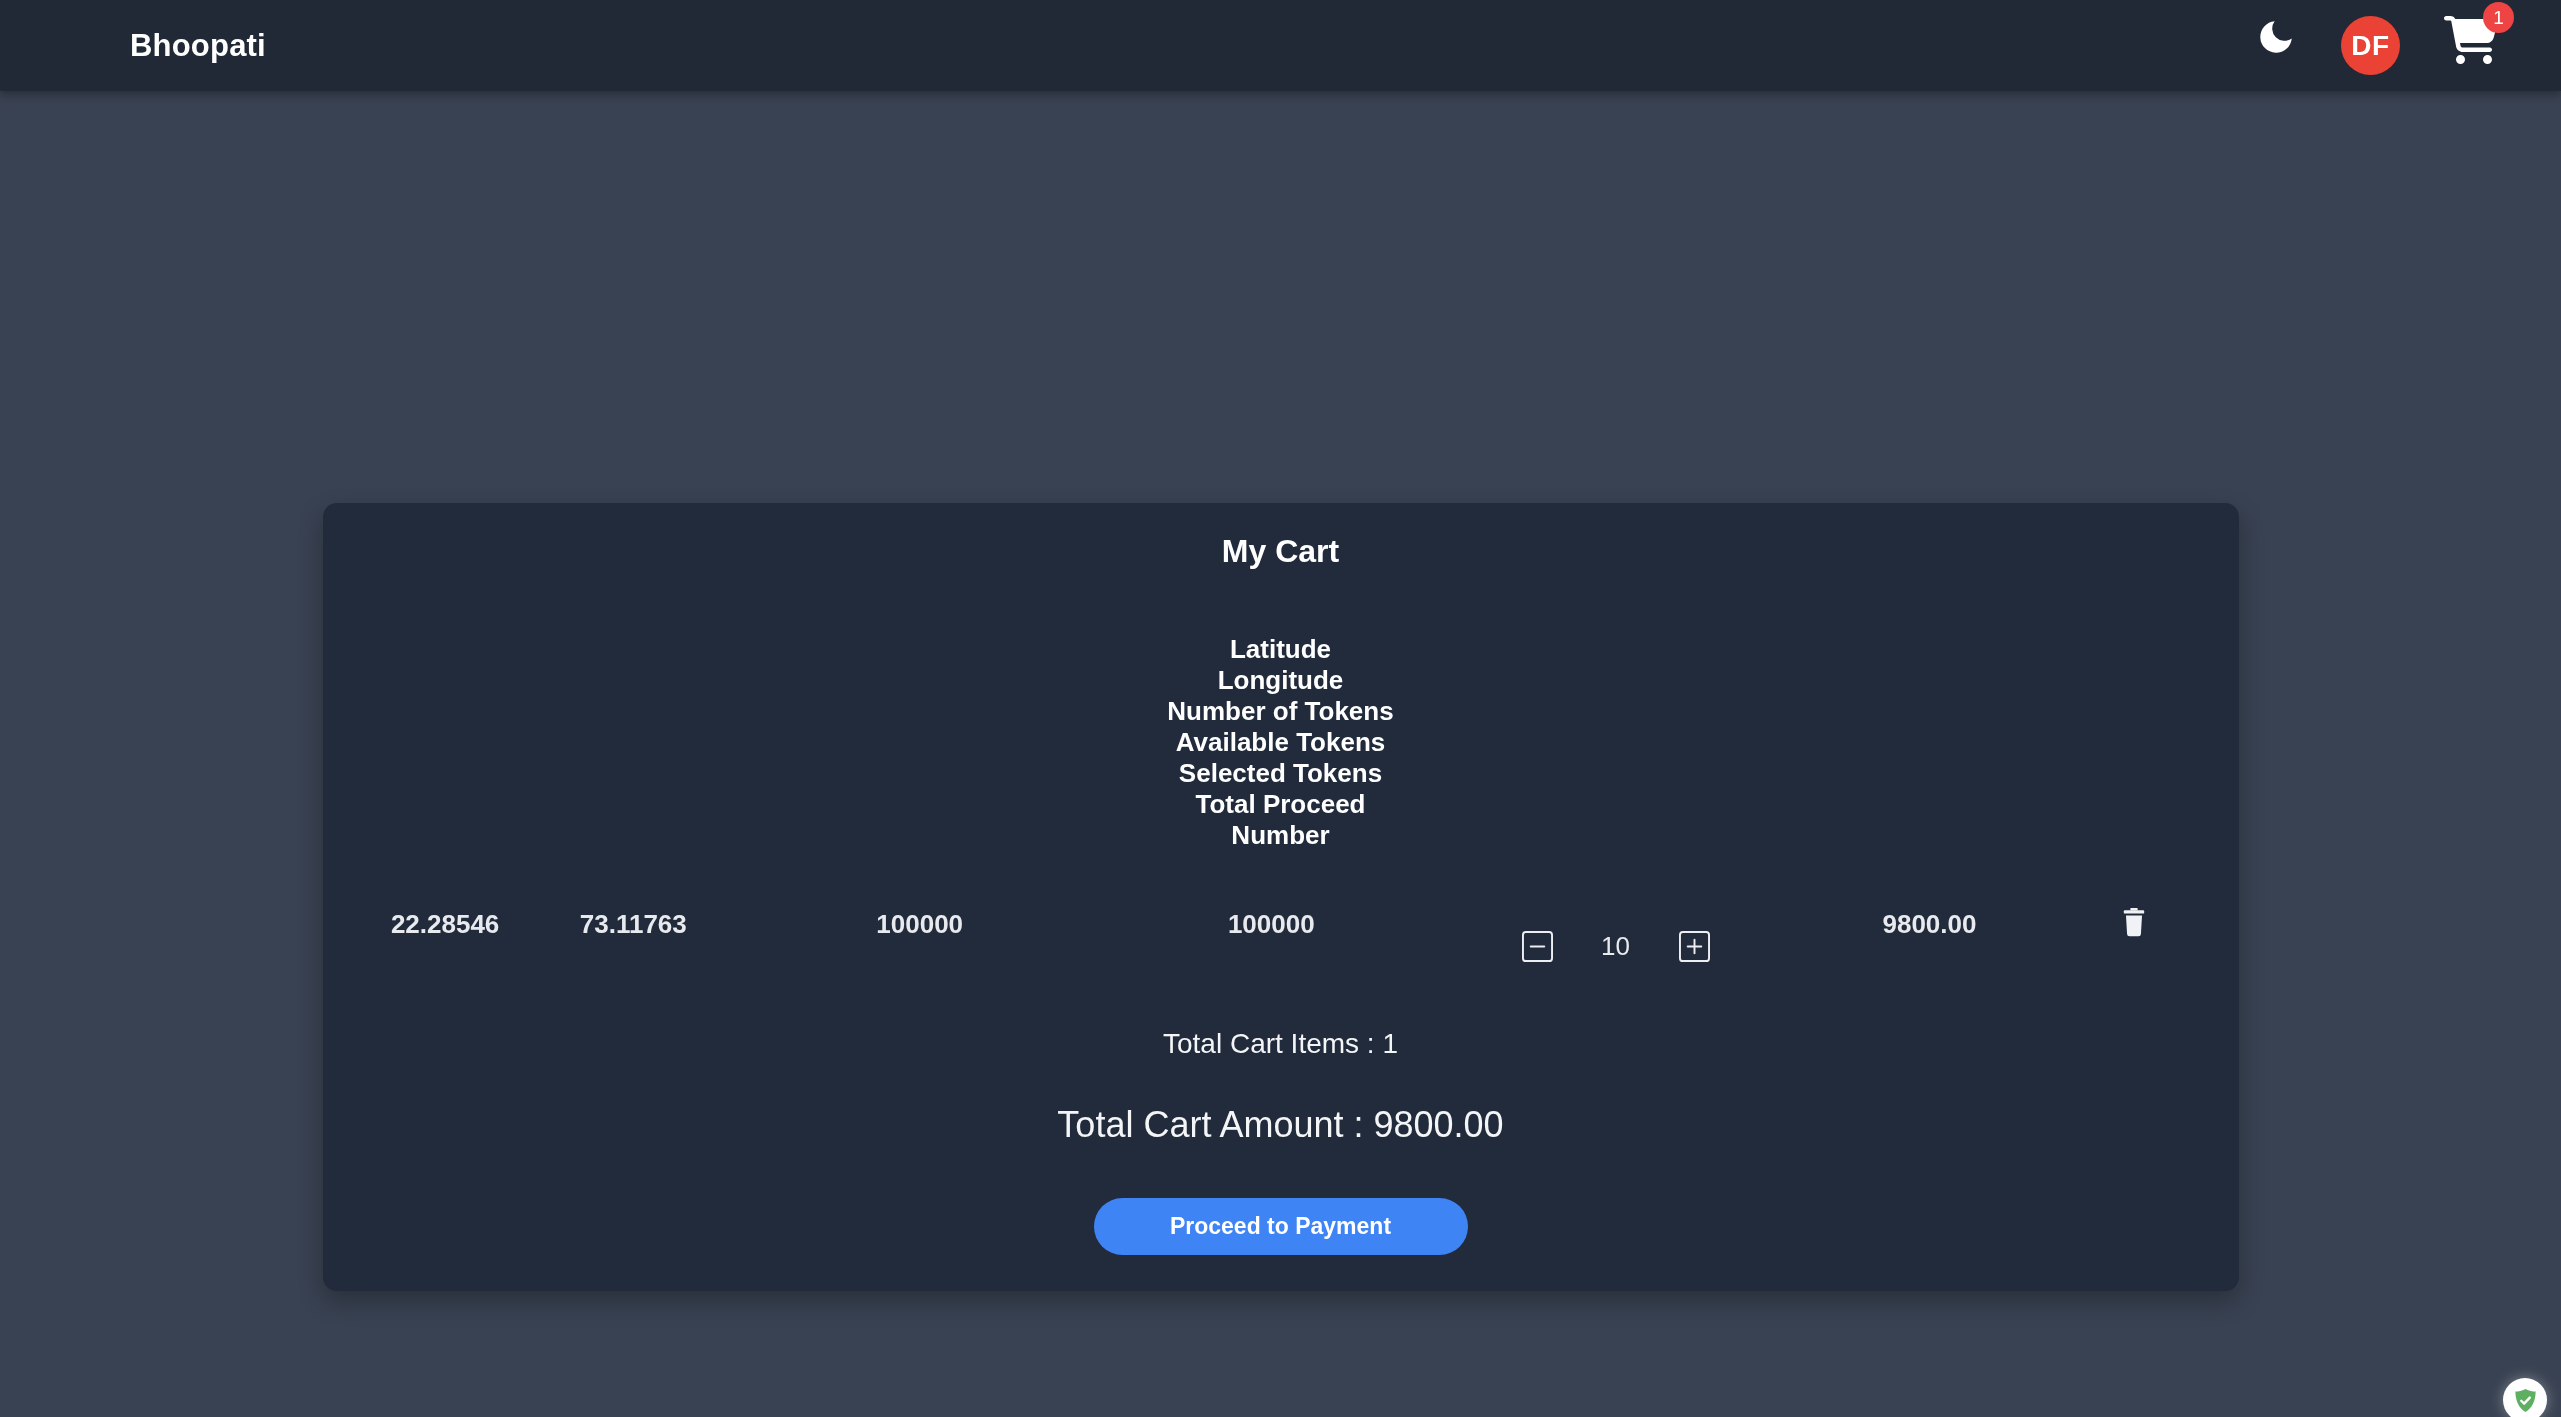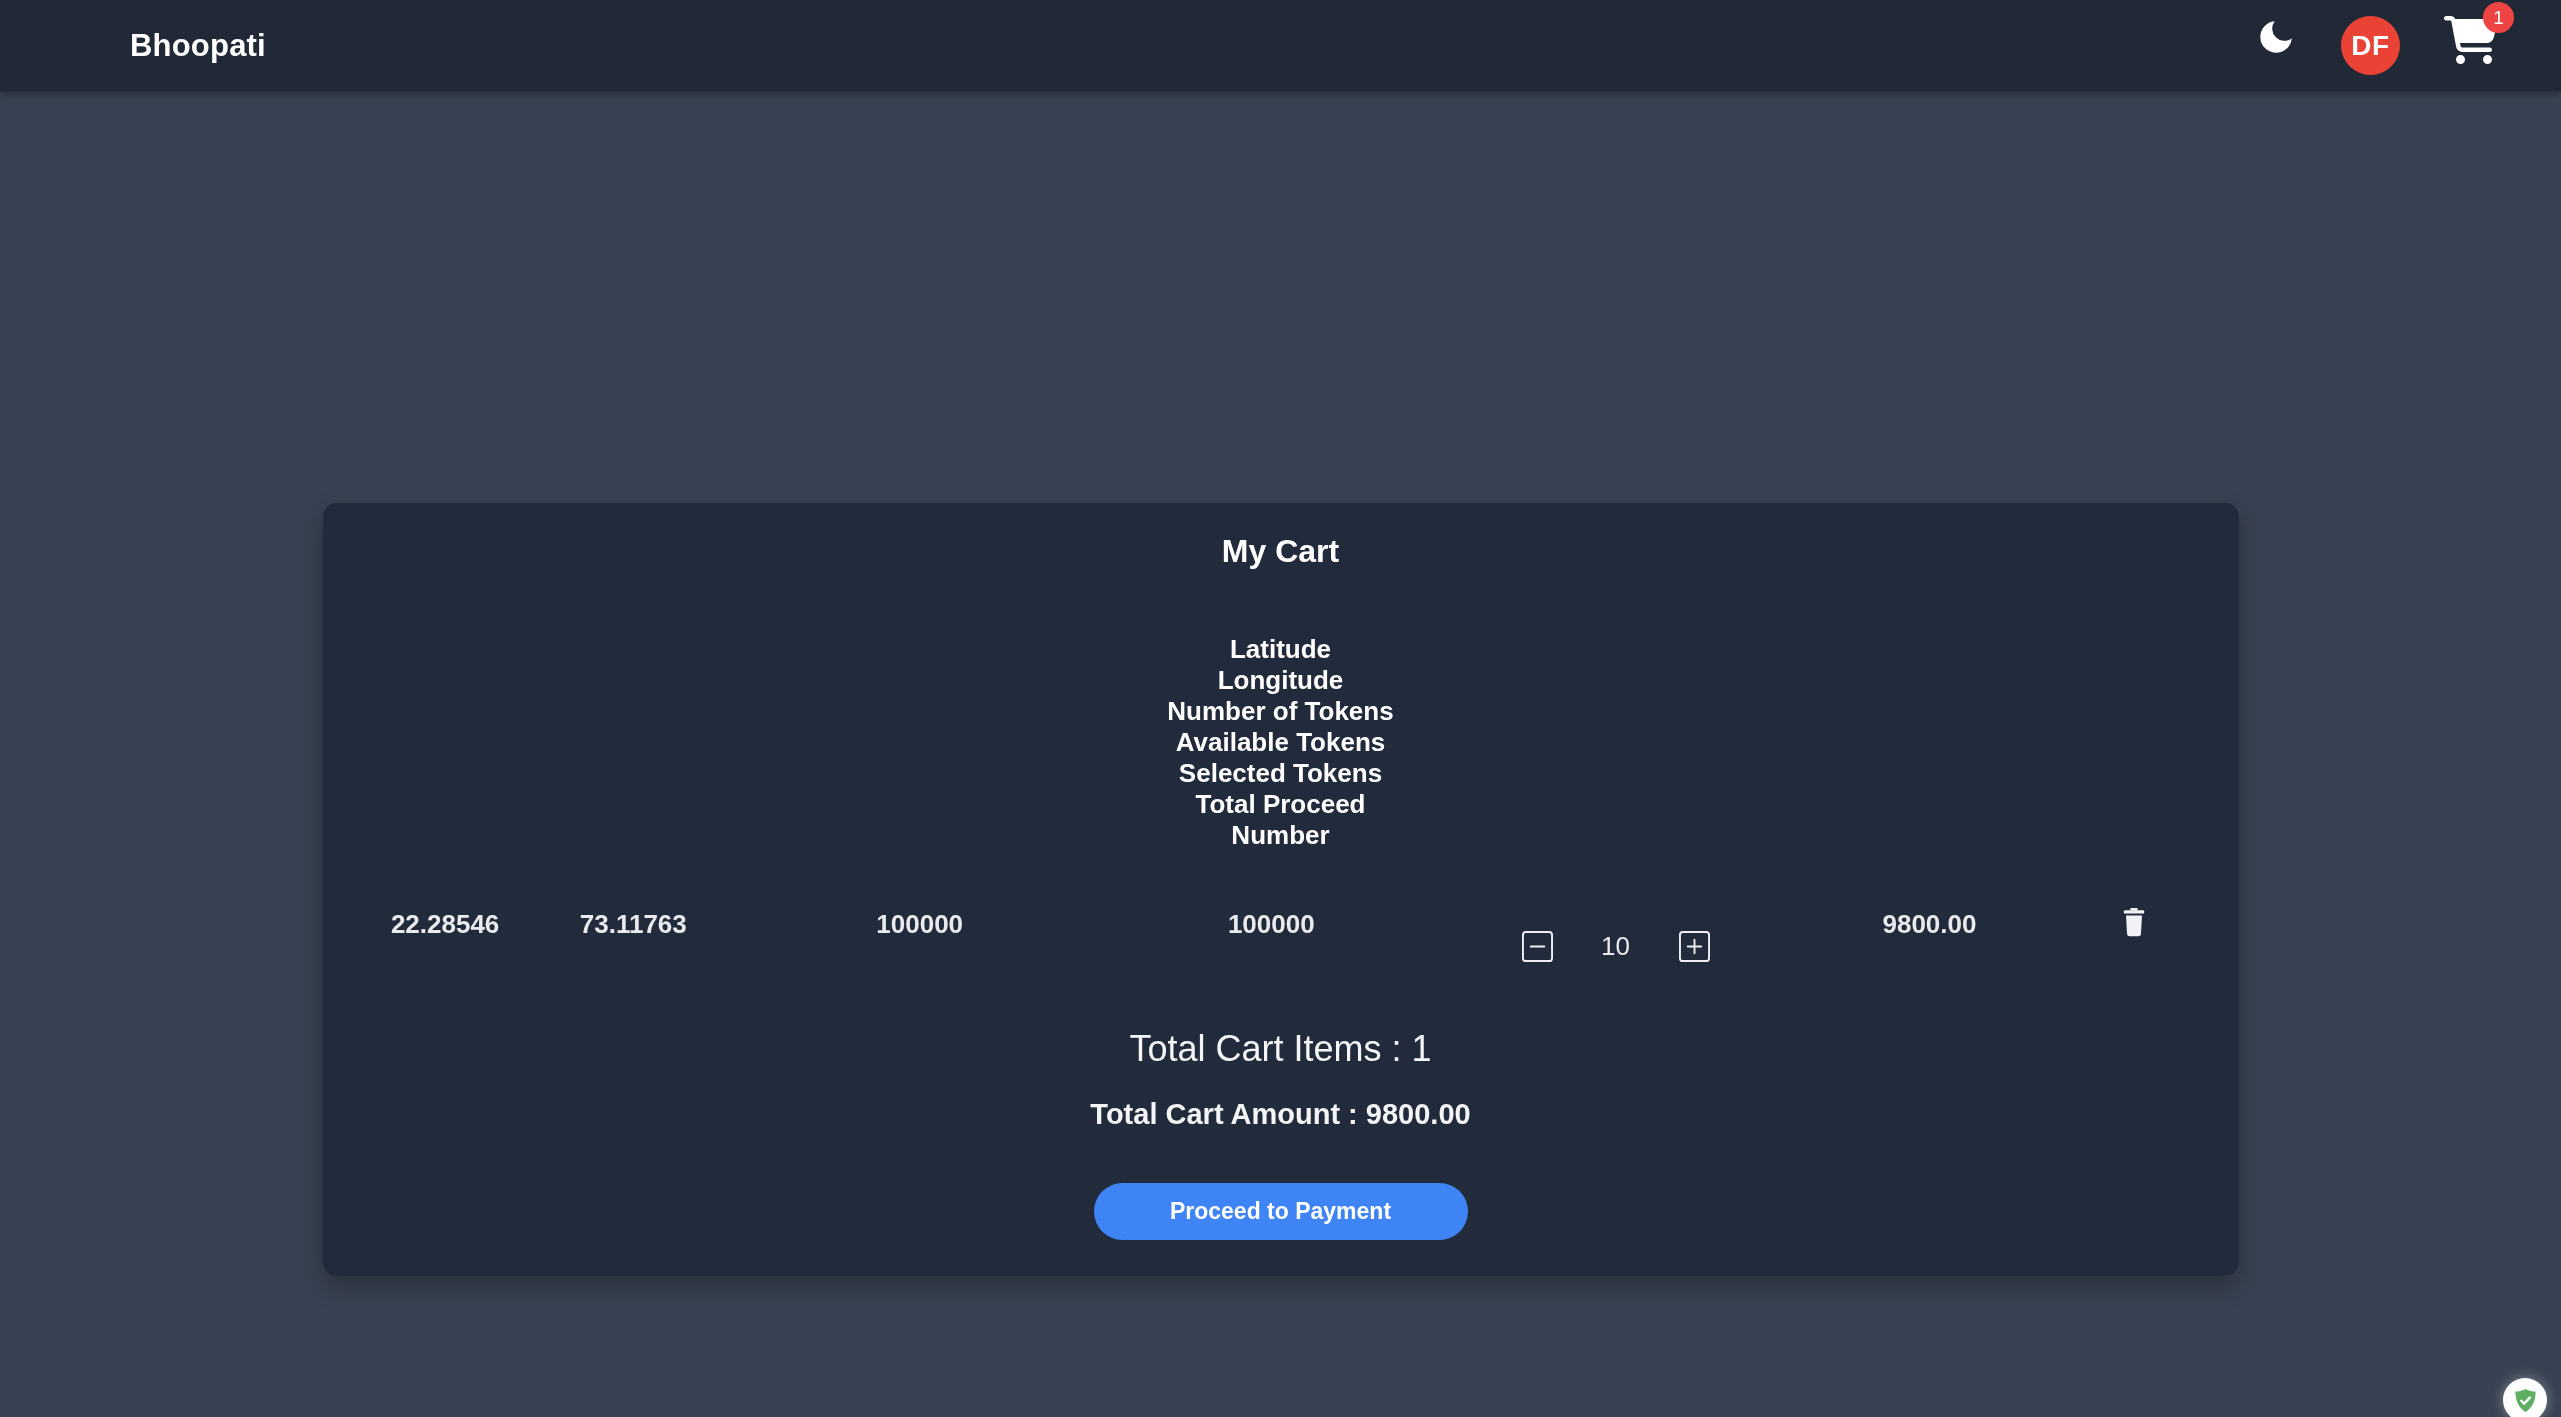--- a/index.html
+++ b/index.html
@@ -115,22 +115,22 @@
   .step-btn {
     background:none; border:none; cursor:pointer;
     display:flex; align-items:center; justify-content:center;
     padding:0;
   }
   .step-svg { width:31px; height:31px; fill:#eceef2; }
   .step-value { font-size:26px; color:#e8eaee; min-width:42px; text-align:center; }
   .trash-btn { background:none; border:none; cursor:pointer; padding:0; }
   .trash-svg { width:26px; height:31px; fill:#f1f2f5; }
   .totals { text-align:center; }
-  .total-line1 { margin-top:66px; font-size:36px; font-weight:400; color:#f4f5f7; }
-  .total-line2 { margin-top:28px; font-size:29px; font-weight:700; color:#f4f5f7; }
+  .total-line1 { margin-top:66px; font-size:28px; font-weight:400; color:#f4f5f7; }
+  .total-line2 { margin-top:44px; font-size:36px; font-weight:400; color:#f4f5f7; }
   .pay-row { display:flex; justify-content:center; margin-top:52px; }
   .pay-btn {
     width:374px;
     height:57px;
     border:none;
     border-radius:29px;
     background:#3e84f4;
     color:#ffffff;
     font-size:23px;
     font-weight:600;

